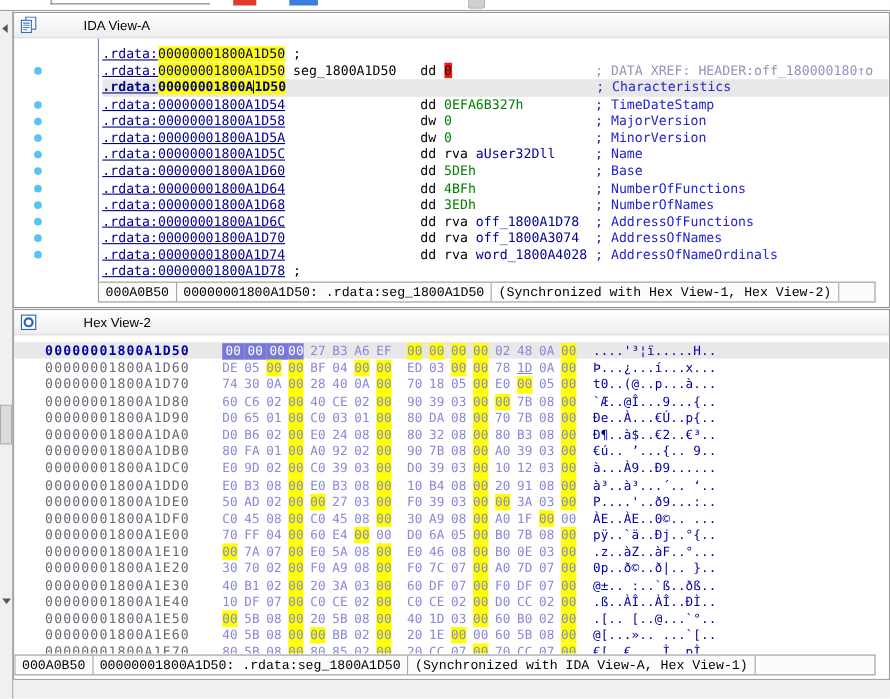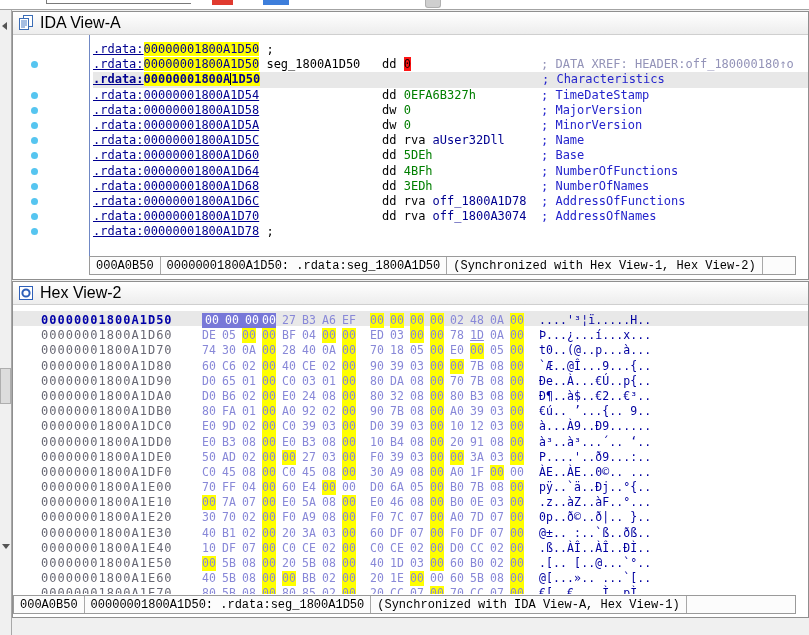--- a/index.html
+++ b/index.html
@@ -17,21 +17,21 @@
   .left-strip{position:absolute;left:0;top:10px;width:11px;height:625px;background:#f0f0f0;border-right:1px solid #a8a8a8;}
   .ls-arrow-top{position:absolute;left:2px;top:12px;width:0;height:0;border-top:4px solid transparent;border-bottom:4px solid transparent;border-right:5px solid #555;}
   .ls-thumb{position:absolute;left:0;top:358px;width:9px;height:34px;background:#dcdcdc;border:1px solid #aeaeae;}
   .ls-arrow-bot{position:absolute;left:2px;top:534px;width:0;height:0;border-left:4px solid transparent;border-right:4px solid transparent;border-top:5px solid #555;}
 
   
   .panel{position:absolute;left:12px;right:0;background:#fff;border:1px solid #8f8f8f;box-sizing:border-box;}
   .ida-panel{top:11px;height:269px;}
   .hex-panel{top:281px;height:337px;}
   .titlebar{height:22px;background:linear-gradient(#ffffff,#ededed);border-bottom:1px solid #cfcfcf;display:flex;align-items:center;padding-left:5px;gap:6px;}
-  .titlebar .ttl{font-size:16px;color:#000;}
+  .titlebar .ttl{font-size:12px;color:#000;margin-left:36px;}
   .icon16{width:16px;height:16px;display:inline-block;}
   .content{position:relative;height:calc(100% - 23px);background:#fff;overflow:hidden;}
 
   
   .disasm-area{position:absolute;left:76px;right:0;top:0;bottom:23px;border-left:1px solid #7088c4;background:#fff;padding:7px 0 0 3px;box-sizing:border-box;overflow:hidden;}
   .dline{height:15.2px;line-height:15.2px;font-family:"DejaVu Sans Mono",monospace;font-size:12px;white-space:pre;}
   .dline.cur{background:#e8e8e8;}
   .cur .c-a,.cur .c-ahl{font-weight:bold;}
   .c-a{color:#000090;text-decoration:underline;}
   .c-ahl{color:#000090;background:#ffff00;}
@@ -120,20 +120,21 @@
           <div class="dline cur"><span class="c-a">.rdata:</span><span class="c-ahl">00000001800A</span><span class="caret"></span><span class="c-ahl">1D50</span><span class="c-pl">                                       </span><span class="c-cmt">; Characteristics</span></div>
           <div class="dline"><span class="c-a">.rdata:</span><span class="c-a">00000001800A1D54</span><span class="c-pl">                 </span><span class="c-kw">dd </span><span class="c-num">0EFA6B327h</span><span class="c-pl">         </span><span class="c-cmt">; TimeDateStamp</span></div>
           <div class="dline"><span class="c-a">.rdata:</span><span class="c-a">00000001800A1D58</span><span class="c-pl">                 </span><span class="c-kw">dw </span><span class="c-num">0</span><span class="c-pl">                  </span><span class="c-cmt">; MajorVersion</span></div>
           <div class="dline"><span class="c-a">.rdata:</span><span class="c-a">00000001800A1D5A</span><span class="c-pl">                 </span><span class="c-kw">dw </span><span class="c-num">0</span><span class="c-pl">                  </span><span class="c-cmt">; MinorVersion</span></div>
           <div class="dline"><span class="c-a">.rdata:</span><span class="c-a">00000001800A1D5C</span><span class="c-pl">                 </span><span class="c-kw">dd </span><span class="c-kw">rva </span><span class="c-ref">aUser32Dll</span><span class="c-pl">     </span><span class="c-cmt">; Name</span></div>
           <div class="dline"><span class="c-a">.rdata:</span><span class="c-a">00000001800A1D60</span><span class="c-pl">                 </span><span class="c-kw">dd </span><span class="c-num">5DEh</span><span class="c-pl">               </span><span class="c-cmt">; Base</span></div>
           <div class="dline"><span class="c-a">.rdata:</span><span class="c-a">00000001800A1D64</span><span class="c-pl">                 </span><span class="c-kw">dd </span><span class="c-num">4BFh</span><span class="c-pl">               </span><span class="c-cmt">; NumberOfFunctions</span></div>
           <div class="dline"><span class="c-a">.rdata:</span><span class="c-a">00000001800A1D68</span><span class="c-pl">                 </span><span class="c-kw">dd </span><span class="c-num">3EDh</span><span class="c-pl">               </span><span class="c-cmt">; NumberOfNames</span></div>
           <div class="dline"><span class="c-a">.rdata:</span><span class="c-a">00000001800A1D6C</span><span class="c-pl">                 </span><span class="c-kw">dd </span><span class="c-kw">rva </span><span class="c-ref">off_1800A1D78</span><span class="c-pl">  </span><span class="c-cmt">; AddressOfFunctions</span></div>
           <div class="dline"><span class="c-a">.rdata:</span><span class="c-a">00000001800A1D70</span><span class="c-pl">                 </span><span class="c-kw">dd </span><span class="c-kw">rva </span><span class="c-ref">off_1800A3074</span><span class="c-pl">  </span><span class="c-cmt">; AddressOfNames</span></div>
+          <div class="dline"><span class="c-a">.rdata:</span><span class="c-a">00000001800A1D74</span><span class="c-pl">                 </span><span class="c-kw">dd </span><span class="c-kw">rva </span><span class="c-ref">word_1800A4028</span><span class="c-pl"> </span><span class="c-cmt">; AddressOfNameOrdinals</span></div>
           <div class="dline"><span class="c-a">.rdata:</span><span class="c-a">00000001800A1D78</span><span class="c-pl"> ;</span></div>
         </div>
       <div class="statusbar">
         <span>000A0B50</span>
         <span>00000001800A1D50: .rdata:seg_1800A1D50</span>
         <span>(Synchronized with Hex View-1, Hex View-2)</span>
       </div>
     </div>
   </div>
 

